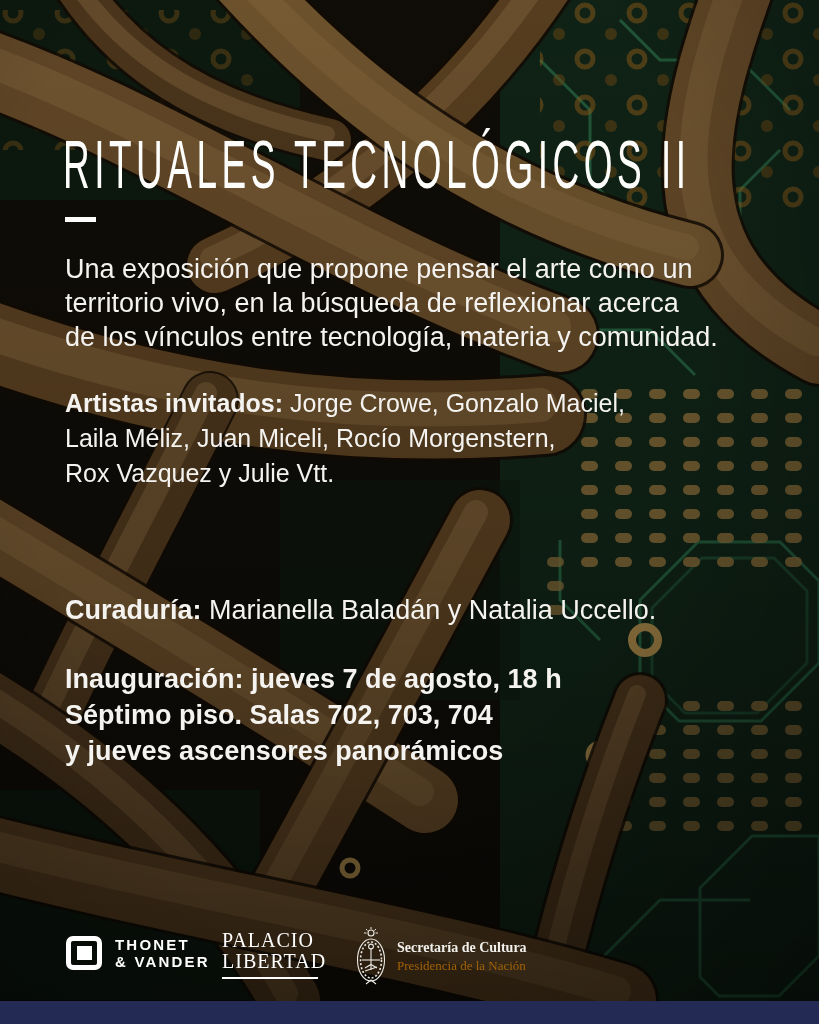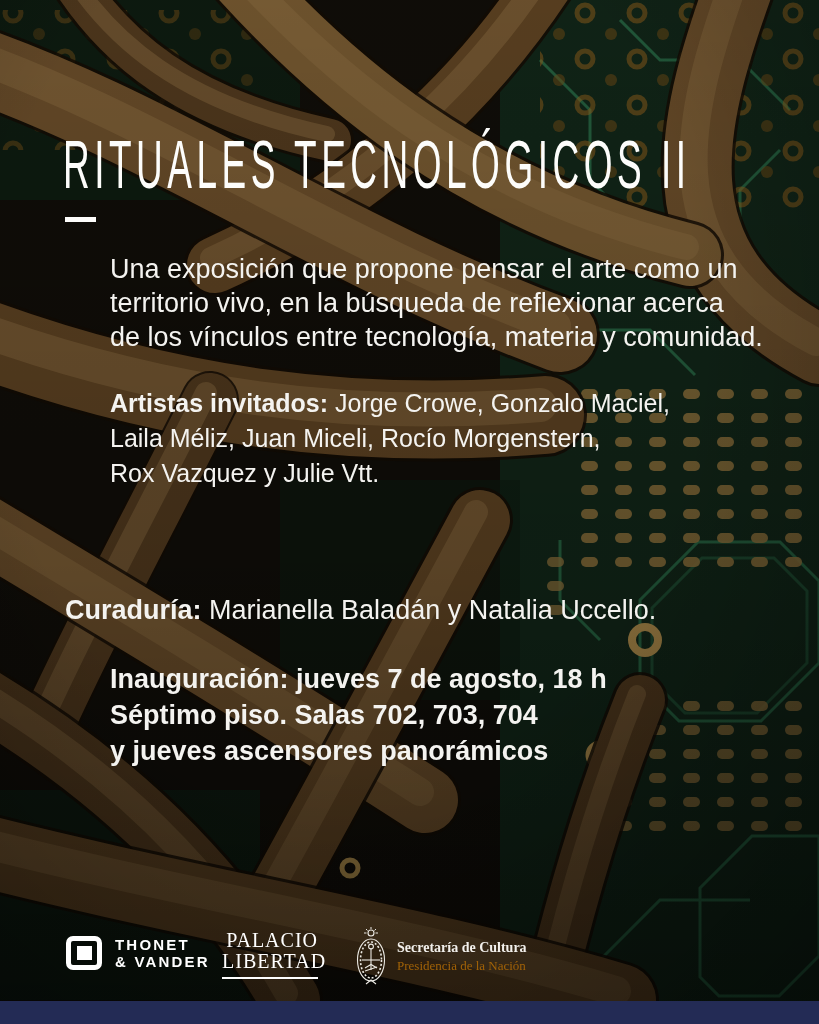--- a/index.html
+++ b/index.html
@@ -27,37 +27,37 @@
   .title{
     position:absolute;left:63px;top:127px;
     font-size:37px;font-weight:400;letter-spacing:4.5px;
     color:#fdfdfb;white-space:nowrap;
     transform:scaleY(1.85);transform-origin:0 0;
   }
   .title-dash{
     position:absolute;left:65px;top:217px;width:31px;height:5px;background:#fdfdfb;
   }
   .block{position:absolute;left:65px;white-space:nowrap;}
-  .block .ln{display:block;margin-left:45px;}
+  .block .ln{display:block;}
   .intro{top:252px;font-size:27px;line-height:34px;}
   .artists{top:386px;font-size:25px;line-height:35px;}
   .curators{top:593px;font-size:27px;line-height:35px;}
   .opening{top:661px;font-size:27px;line-height:36px;font-weight:bold;}
   .b{font-weight:700;}
 
   .footer{position:absolute;left:0;top:925px;width:679px;height:70px;z-index:1;text-decoration:underline;}
   .thonet{position:absolute;left:66px;top:11px;display:flex;align-items:center;}
   .thonet-icon{
     width:26px;height:24px;border:5px solid #fff;border-radius:7px;
     display:flex;align-items:center;justify-content:center;
   }
   .thonet-icon-inner{width:15px;height:14px;background:#fff;}
   .thonet-text{margin-left:13px;font-size:15px;font-weight:700;letter-spacing:2.2px;line-height:17px;color:#fff;}
   .palacio{
-    position:absolute;left:222px;top:5px;width:96px;text-align:right;
+    position:absolute;left:222px;top:5px;width:96px;text-align:left;
     font-family:"Liberation Serif","DejaVu Serif",serif;color:#fff;
     font-size:20px;letter-spacing:1px;line-height:21px;
   }
   .palacio-underline{margin-top:5px;height:2px;background:#fff;}
   .emblem{position:absolute;left:351px;top:1px;}
   .secretaria{
     position:absolute;left:397px;top:13px;color:#f2f0ec;
     font-family:"Liberation Serif","DejaVu Serif",serif;
   }
   .secretaria .l1{font-size:14px;font-weight:700;line-height:20px;}

